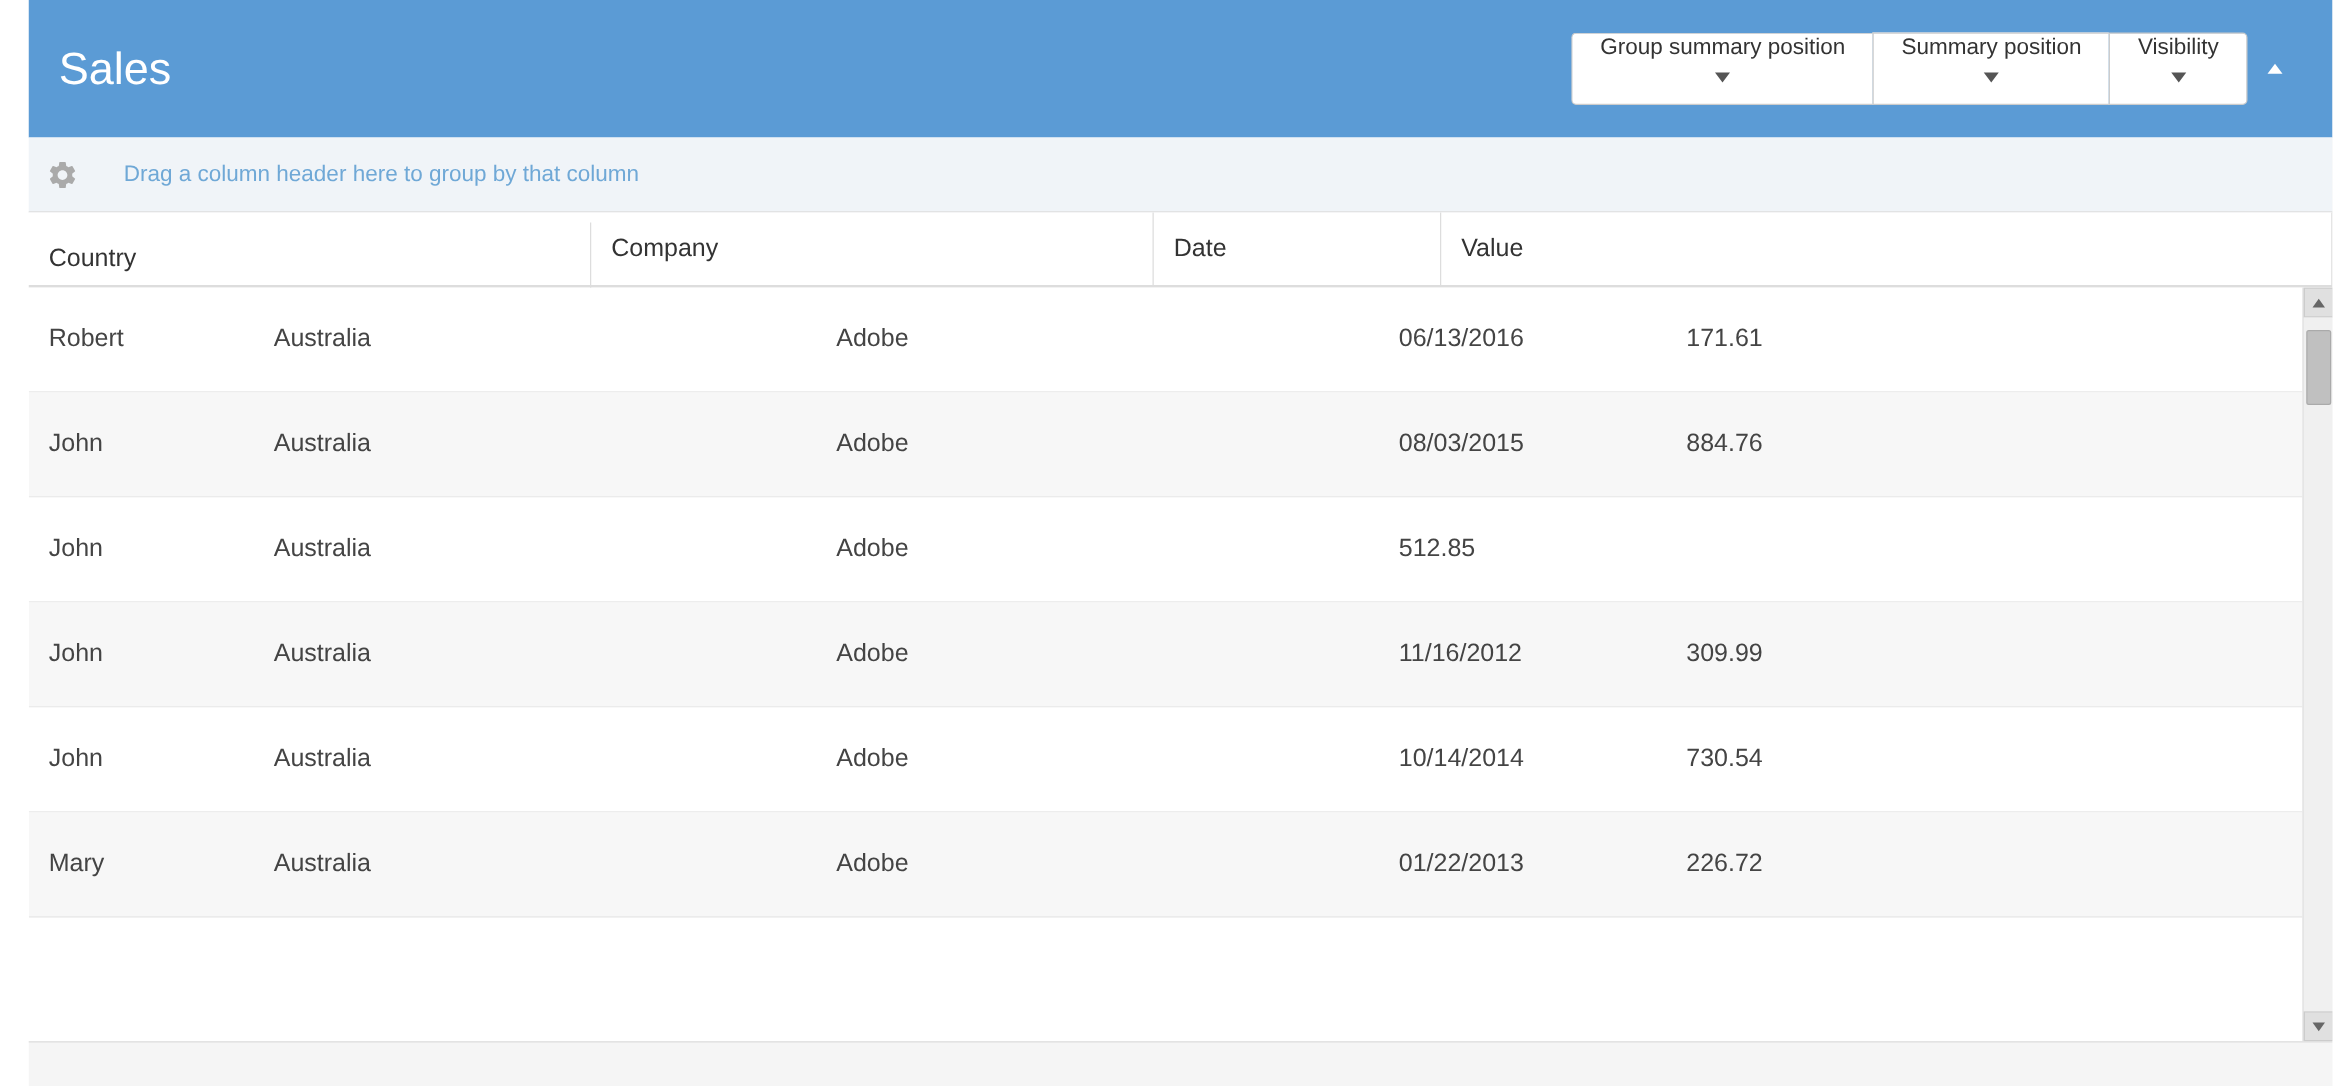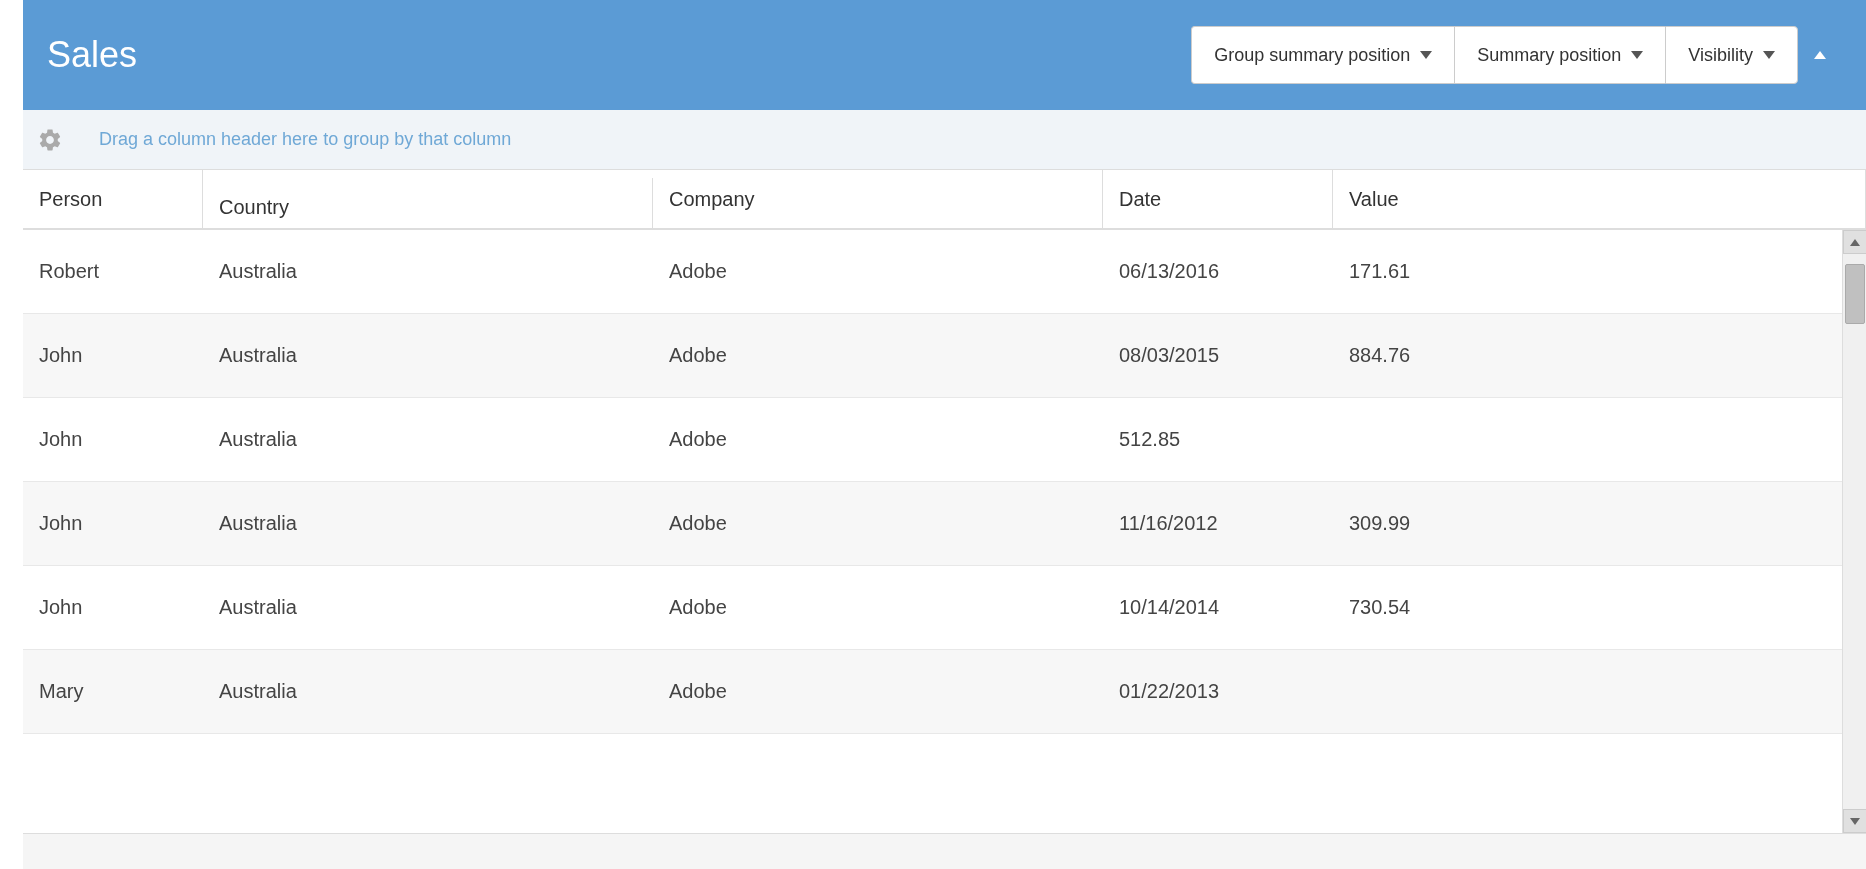--- a/index.html
+++ b/index.html
@@ -62,20 +62,21 @@
       white-space: nowrap;
       border-radius: 0;
     }
 
     .dropdown-btn:first-child {
       border-radius: 4px 0 0 4px;
     }
 
     .dropdown-btn:not(:last-child) {
       border-right: none;
+      flex-direction: column;
     }
 
     .dropdown-btn.last-btn {
       border-radius: 0 4px 4px 0;
       border-right: 1px solid #ccc;
     }
 
     .chevron-down {
       display: inline-block;
       width: 0;
@@ -299,23 +300,20 @@
   </div>
 
   <div class="group-bar">
     <svg class="gear-icon" viewBox="0 0 24 24" fill="currentColor">
       <path d="M19.14,12.94c0.04-0.3,0.06-0.61,0.06-0.94c0-0.32-0.02-0.64-0.07-0.94l2.03-1.58c0.18-0.14,0.23-0.41,0.12-0.61 l-1.92-3.32c-0.12-0.22-0.37-0.29-0.59-0.22l-2.39,0.96c-0.5-0.38-1.03-0.7-1.62-0.94L14.4,2.81c-0.04-0.24-0.24-0.41-0.48-0.41 h-3.84c-0.24,0-0.43,0.17-0.47,0.41L9.25,5.35C8.66,5.59,8.12,5.92,7.63,6.29L5.24,5.33c-0.22-0.08-0.47,0-0.59,0.22L2.74,8.87 C2.62,9.08,2.66,9.34,2.86,9.48l2.03,1.58C4.84,11.36,4.8,11.69,4.8,12s0.02,0.64,0.07,0.94l-2.03,1.58 c-0.18,0.14-0.23,0.41-0.12,0.61l1.92,3.32c0.12,0.22,0.37,0.29,0.59,0.22l2.39-0.96c0.5,0.38,1.03,0.7,1.62,0.94l0.36,2.54 c0.05,0.24,0.24,0.41,0.48,0.41h3.84c0.24,0,0.44-0.17,0.47-0.41l0.36-2.54c0.59-0.24,1.13-0.56,1.62-0.94l2.39,0.96 c0.22,0.08,0.47,0,0.59-0.22l1.92-3.32c0.12-0.22,0.07-0.47-0.12-0.61L19.14,12.94z M12,15.6c-1.98,0-3.6-1.62-3.6-3.6 s1.62-3.6,3.6-3.6s3.6,1.62,3.6,3.6S13.98,15.6,12,15.6z"></path>
     </svg>
     <span class="group-bar-text">Drag a column header here to group by that column</span>
   </div>
 
   <div class="col-headers">
-    <div class="col-header col-person">
-      <span>Person</span>
-    </div>
     <div class="col-header col-country">
       <span>Country</span>
     </div>
     <div class="col-header col-company">
       <span>Company</span>
     </div>
     <div class="col-header col-date">
       <span>Date</span>
     </div>
     <div class="col-header col-value">
@@ -358,20 +356,21 @@
     <div class="cell cell-country">Australia</div>
     <div class="cell cell-company">Adobe</div>
     <div class="cell cell-date">10/14/2014</div>
     <div class="cell cell-value">730.54</div>
   </div>
         <div class="table-row">
     <div class="cell cell-person">Mary</div>
     <div class="cell cell-country">Australia</div>
     <div class="cell cell-company">Adobe</div>
     <div class="cell cell-date">01/22/2013</div>
+    <div class="cell cell-value">226.72</div>
   </div>
       </div>
     <div class="scrollbar-area">
       <div class="scroll-up-btn">
         <span class="scroll-arrow-up"></span>
       </div>
       <div class="scroll-track">
         <div class="scroll-thumb"></div>
       </div>
       <div class="scroll-down-btn">

